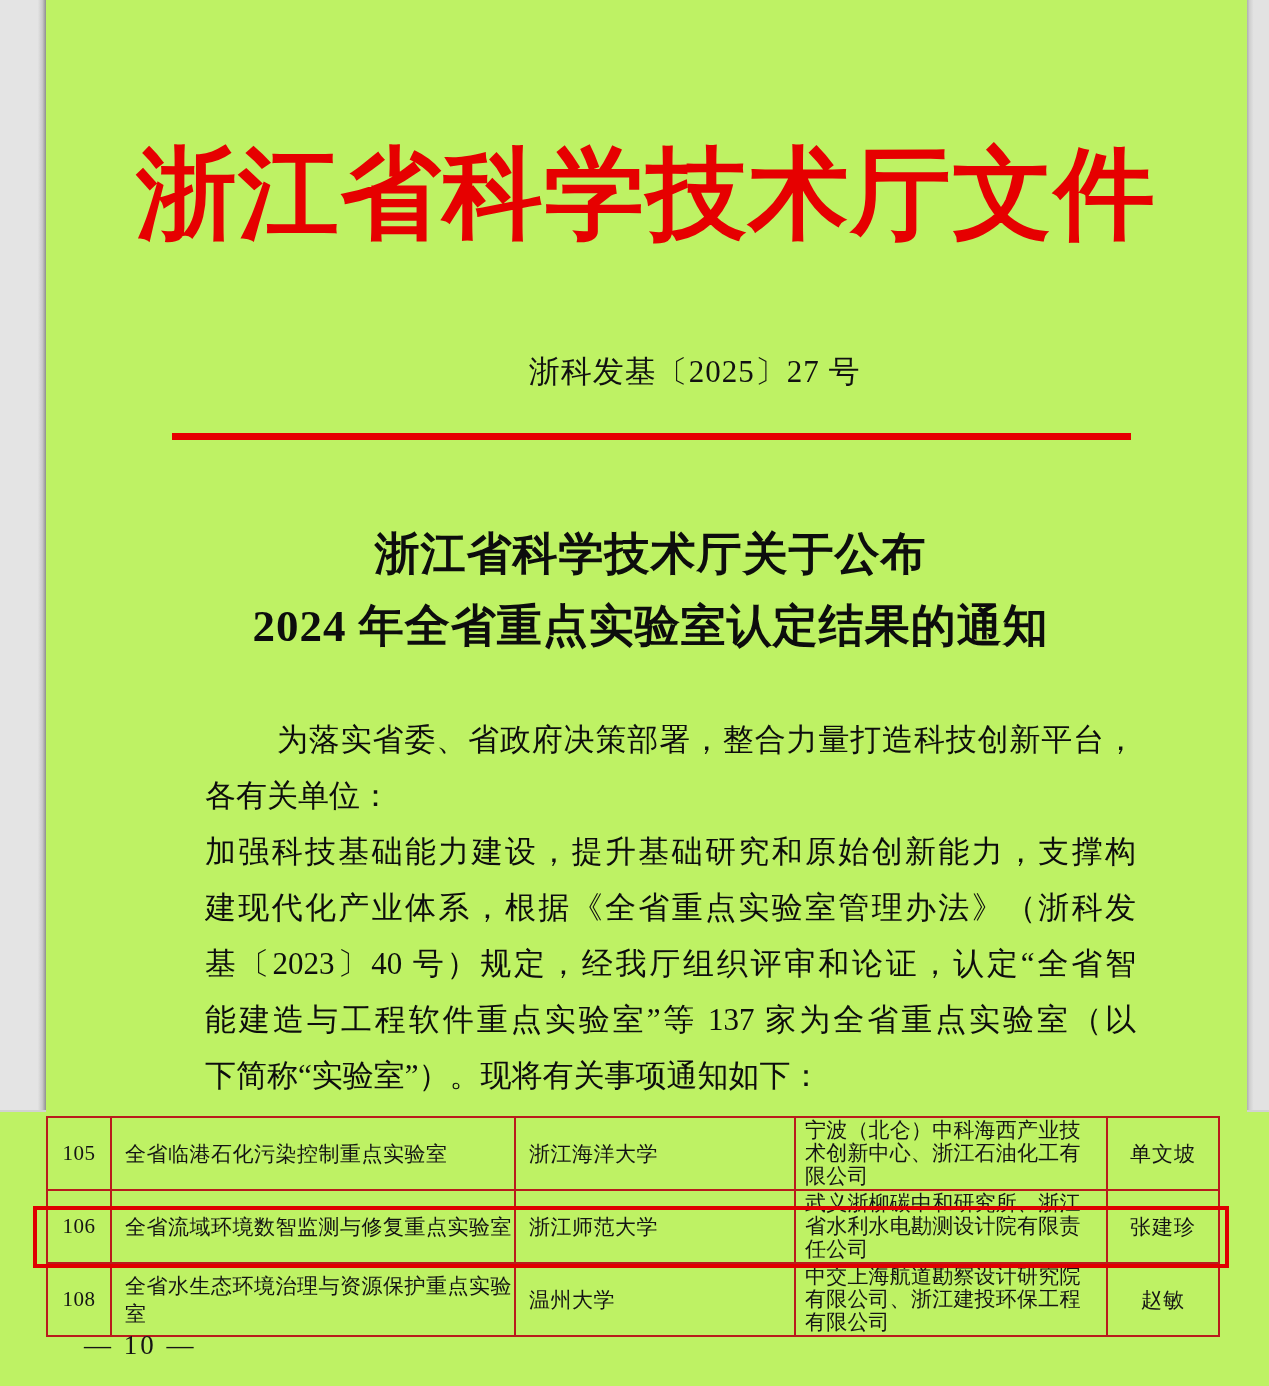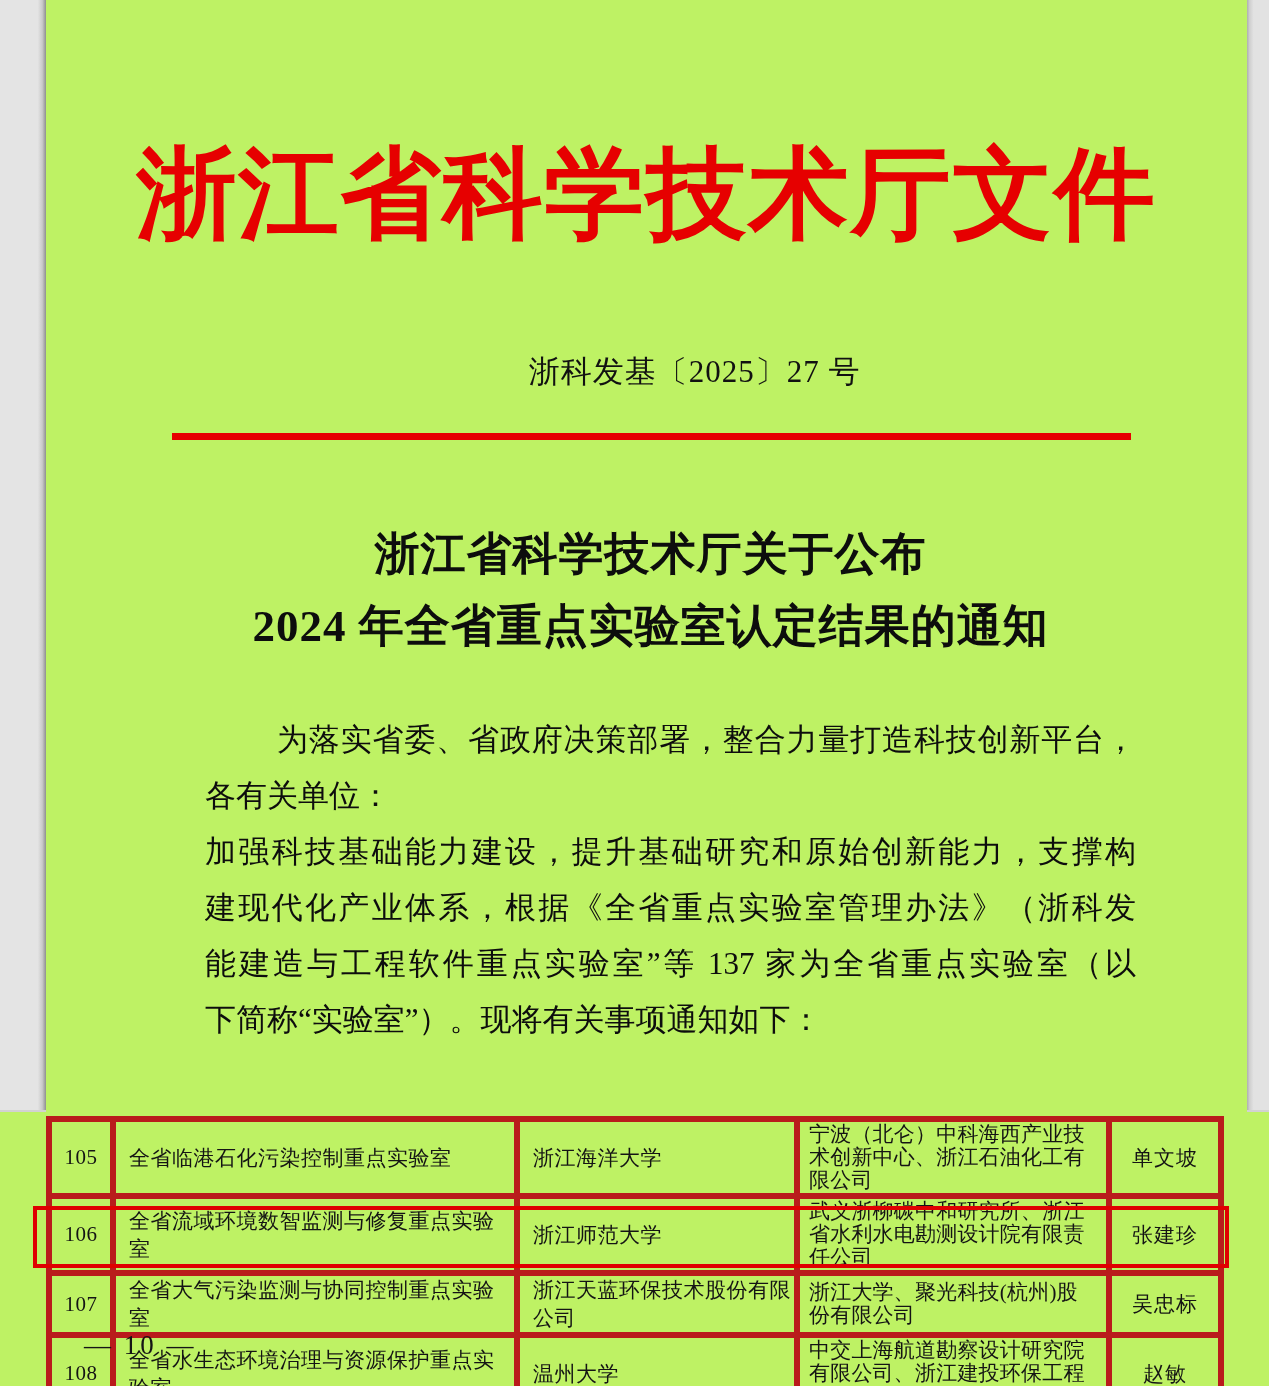--- a/index.html
+++ b/index.html
@@ -84,21 +84,21 @@
   
   .results-table {
     position: absolute; left: 46px; top: 1116px;
     width: 1172px;
     border-collapse: collapse;
     table-layout: fixed;
     font-size: 21px;
     color: #141414;
   }
   .results-table td {
-    border: 6px solid #b91c1c;
+    border: 2px solid #b91c1c;
     vertical-align: middle;
     overflow: hidden;
     margin-top: 21px;
   }
   td.cell-no { text-align: center; font-size: 21px; letter-spacing: 0.5px; font-family: Liberation Serif, serif; }
   td.cell-lab { padding-left: 13px; letter-spacing: 0.5px; }
   td.cell-org { padding-left: 13px; letter-spacing: 0.5px; }
   td.cell-partners { padding: 1px 9px; line-height: 23px; letter-spacing: 0.2px; }
   td.cell-director { text-align: center; letter-spacing: 1px; }
 
@@ -132,20 +132,21 @@
   <div class="red-rule"></div>
 
   <div class="notice-title-line1">浙江省科学技术厅关于公布</div>
   <div class="notice-title-line2">2024 年全省重点实验室认定结果的通知</div>
 
   <div class="body-block">
     <div class="body-line just first-indent">为落实省委、省政府决策部署，整合力量打造科技创新平台，</div>
     <div class="body-line">各有关单位：</div>
     <div class="body-line just">加强科技基础能力建设，提升基础研究和原始创新能力，支撑构</div>
     <div class="body-line just">建现代化产业体系，根据《全省重点实验室管理办法》（浙科发</div>
+    <div class="body-line just">基〔2023〕40 号）规定，经我厅组织评审和论证，认定“全省智</div>
     <div class="body-line just">能建造与工程软件重点实验室”等 137 家为全省重点实验室（以</div>
     <div class="body-line">下简称“实验室”）。现将有关事项通知如下：</div>
   </div>
 
   <table class="results-table">
     <colgroup>
       <col style="width:64px">
       <col style="width:404px">
       <col style="width:280px">
       <col style="width:312px">
@@ -159,27 +160,20 @@
         <td class="cell-partners">宁波（北仑）中科海西产业技术创新中心、浙江石油化工有限公司</td>
         <td class="cell-director">单文坡</td>
       </tr>
       <tr style="height:48px">
         <td class="cell-no">106</td>
         <td class="cell-lab">全省流域环境数智监测与修复重点实验室</td>
         <td class="cell-org">浙江师范大学</td>
         <td class="cell-partners">武义浙柳碳中和研究所、浙江省水利水电勘测设计院有限责任公司</td>
         <td class="cell-director">张建珍</td>
       </tr>
-      <tr style="height:52px">
-        <td class="cell-no">107</td>
-        <td class="cell-lab">全省大气污染监测与协同控制重点实验室</td>
-        <td class="cell-org">浙江天蓝环保技术股份有限公司</td>
-        <td class="cell-partners">浙江大学、聚光科技(杭州)股份有限公司</td>
-        <td class="cell-director">吴忠标</td>
-      </tr>
       <tr style="height:50px">
         <td class="cell-no">108</td>
         <td class="cell-lab">全省水生态环境治理与资源保护重点实验室</td>
         <td class="cell-org">温州大学</td>
         <td class="cell-partners">中交上海航道勘察设计研究院有限公司、浙江建投环保工程有限公司</td>
         <td class="cell-director">赵敏</td>
       </tr>
     </tbody>
   </table>
 

